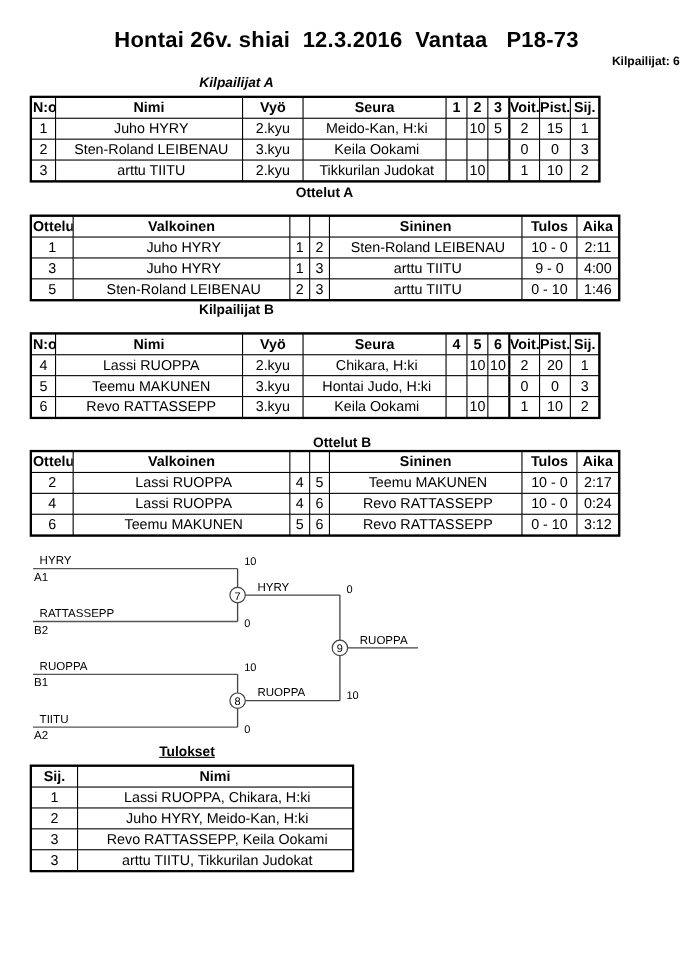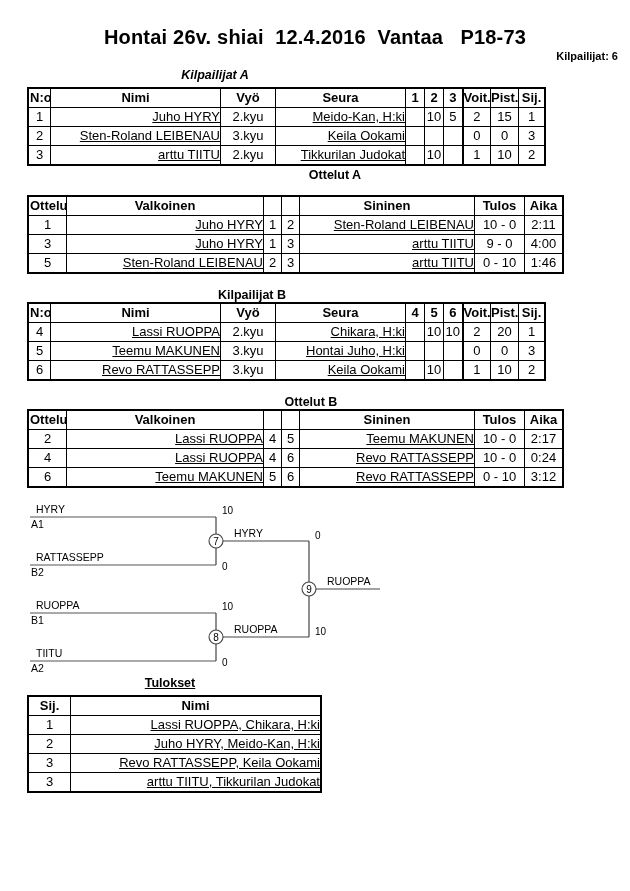--- a/index.html
+++ b/index.html
@@ -66,21 +66,21 @@
     font-weight: bold;
     text-align: center;
   }
   
   table.grid {
     outline: 2px solid #000000;
     outline-offset: -1px;
   }
 
   .c  { text-align: center; }
-  .l  { text-align: right; padding-left: 4px !important; text-decoration: underline; }
+  .l  { text-align: center; padding-left: 4px !important; }
   .hl { text-align: left; padding-left: 1px !important; }
 
   
   .grp-start { border-left: 2px solid #000000 !important; }
 
   
   .bracket {
     position: absolute;
     left: 0;
     top: 495px;
@@ -115,21 +115,21 @@
   }
   .bk-circle {
     fill: #ffffff;
     stroke: #444444;
     stroke-width: 1.1;
   }
 </style>
 </head>
 <body>
 
-<div class="doc-title">Hontai 26v. shiai  12.4.2016  Vantaa   P18-73</div>
+<div class="doc-title">Hontai 26v. shiai  12.3.2016  Vantaa   P18-73</div>
 <div class="competitor-count">Kilpailijat: 6</div>
 
 <div class="section-caption" style="top:68px; left:0; width:430px;font-style:italic;">Kilpailijat A</div>
 
 <table class="grid" id="pool-a" style="top:88px; left:28px; width:490px;">
   <colgroup>
     <col style="width:22px">
       <col style="width:170px">
       <col style="width:55px">
       <col style="width:130px">
@@ -187,21 +187,21 @@
       <td class="c"></td>
       <td class="c">10</td>
       <td class="c"></td>
       <td class="c grp-start">1</td>
       <td class="c">10</td>
       <td class="c">2</td>
     </tr>
   </tbody>
 </table>
 
-<div class="section-caption" style="top:168px; left:0; width:590px;padding-left:40px;">Ottelut A</div>
+<div class="section-caption" style="top:168px; left:0; width:590px;">Ottelut A</div>
 
 <table class="grid" id="matches-a" style="top:196px; left:28px; width:534px;">
   <colgroup>
     <col style="width:38px">
       <col style="width:197px">
     <col style="width:18px">
       <col style="width:18px">
     <col style="width:175px">
       <col style="width:50px">
       <col style="width:38px">
@@ -241,21 +241,21 @@
       <td class="l">Sten-Roland LEIBENAU</td>
       <td class="c">2</td>
       <td class="c">3</td>
       <td class="l">arttu TIITU</td>
       <td class="c">0 - 10</td>
       <td class="c">1:46</td>
     </tr>
   </tbody>
 </table>
 
-<div class="section-caption" style="top:288px; left:0; width:430px;padding-left:37px;">Kilpailijat B</div>
+<div class="section-caption" style="top:274px; left:0; width:430px;">Kilpailijat B</div>
 
 <table class="grid" id="pool-b" style="top:303px; left:28px; width:490px;">
   <colgroup>
     <col style="width:22px">
       <col style="width:170px">
       <col style="width:55px">
       <col style="width:130px">
     <col style="width:19px">
       <col style="width:19px">
       <col style="width:19px">
@@ -287,21 +287,21 @@
       <td class="c">10</td>
       <td class="c">10</td>
       <td class="c grp-start">2</td>
       <td class="c">20</td>
       <td class="c">1</td>
     </tr>
     <tr>
       <td class="c">5</td>
       <td class="l">Teemu MAKUNEN</td>
       <td class="c">3.kyu</td>
-      <td class="l">Hontai Juho, H:ki</td>
+      <td class="l">Hontai Judo, H:ki</td>
       <td class="c"></td>
       <td class="c"></td>
       <td class="c"></td>
       <td class="c grp-start">0</td>
       <td class="c">0</td>
       <td class="c">3</td>
     </tr>
     <tr>
       <td class="c">6</td>
       <td class="l">Revo RATTASSEPP</td>

